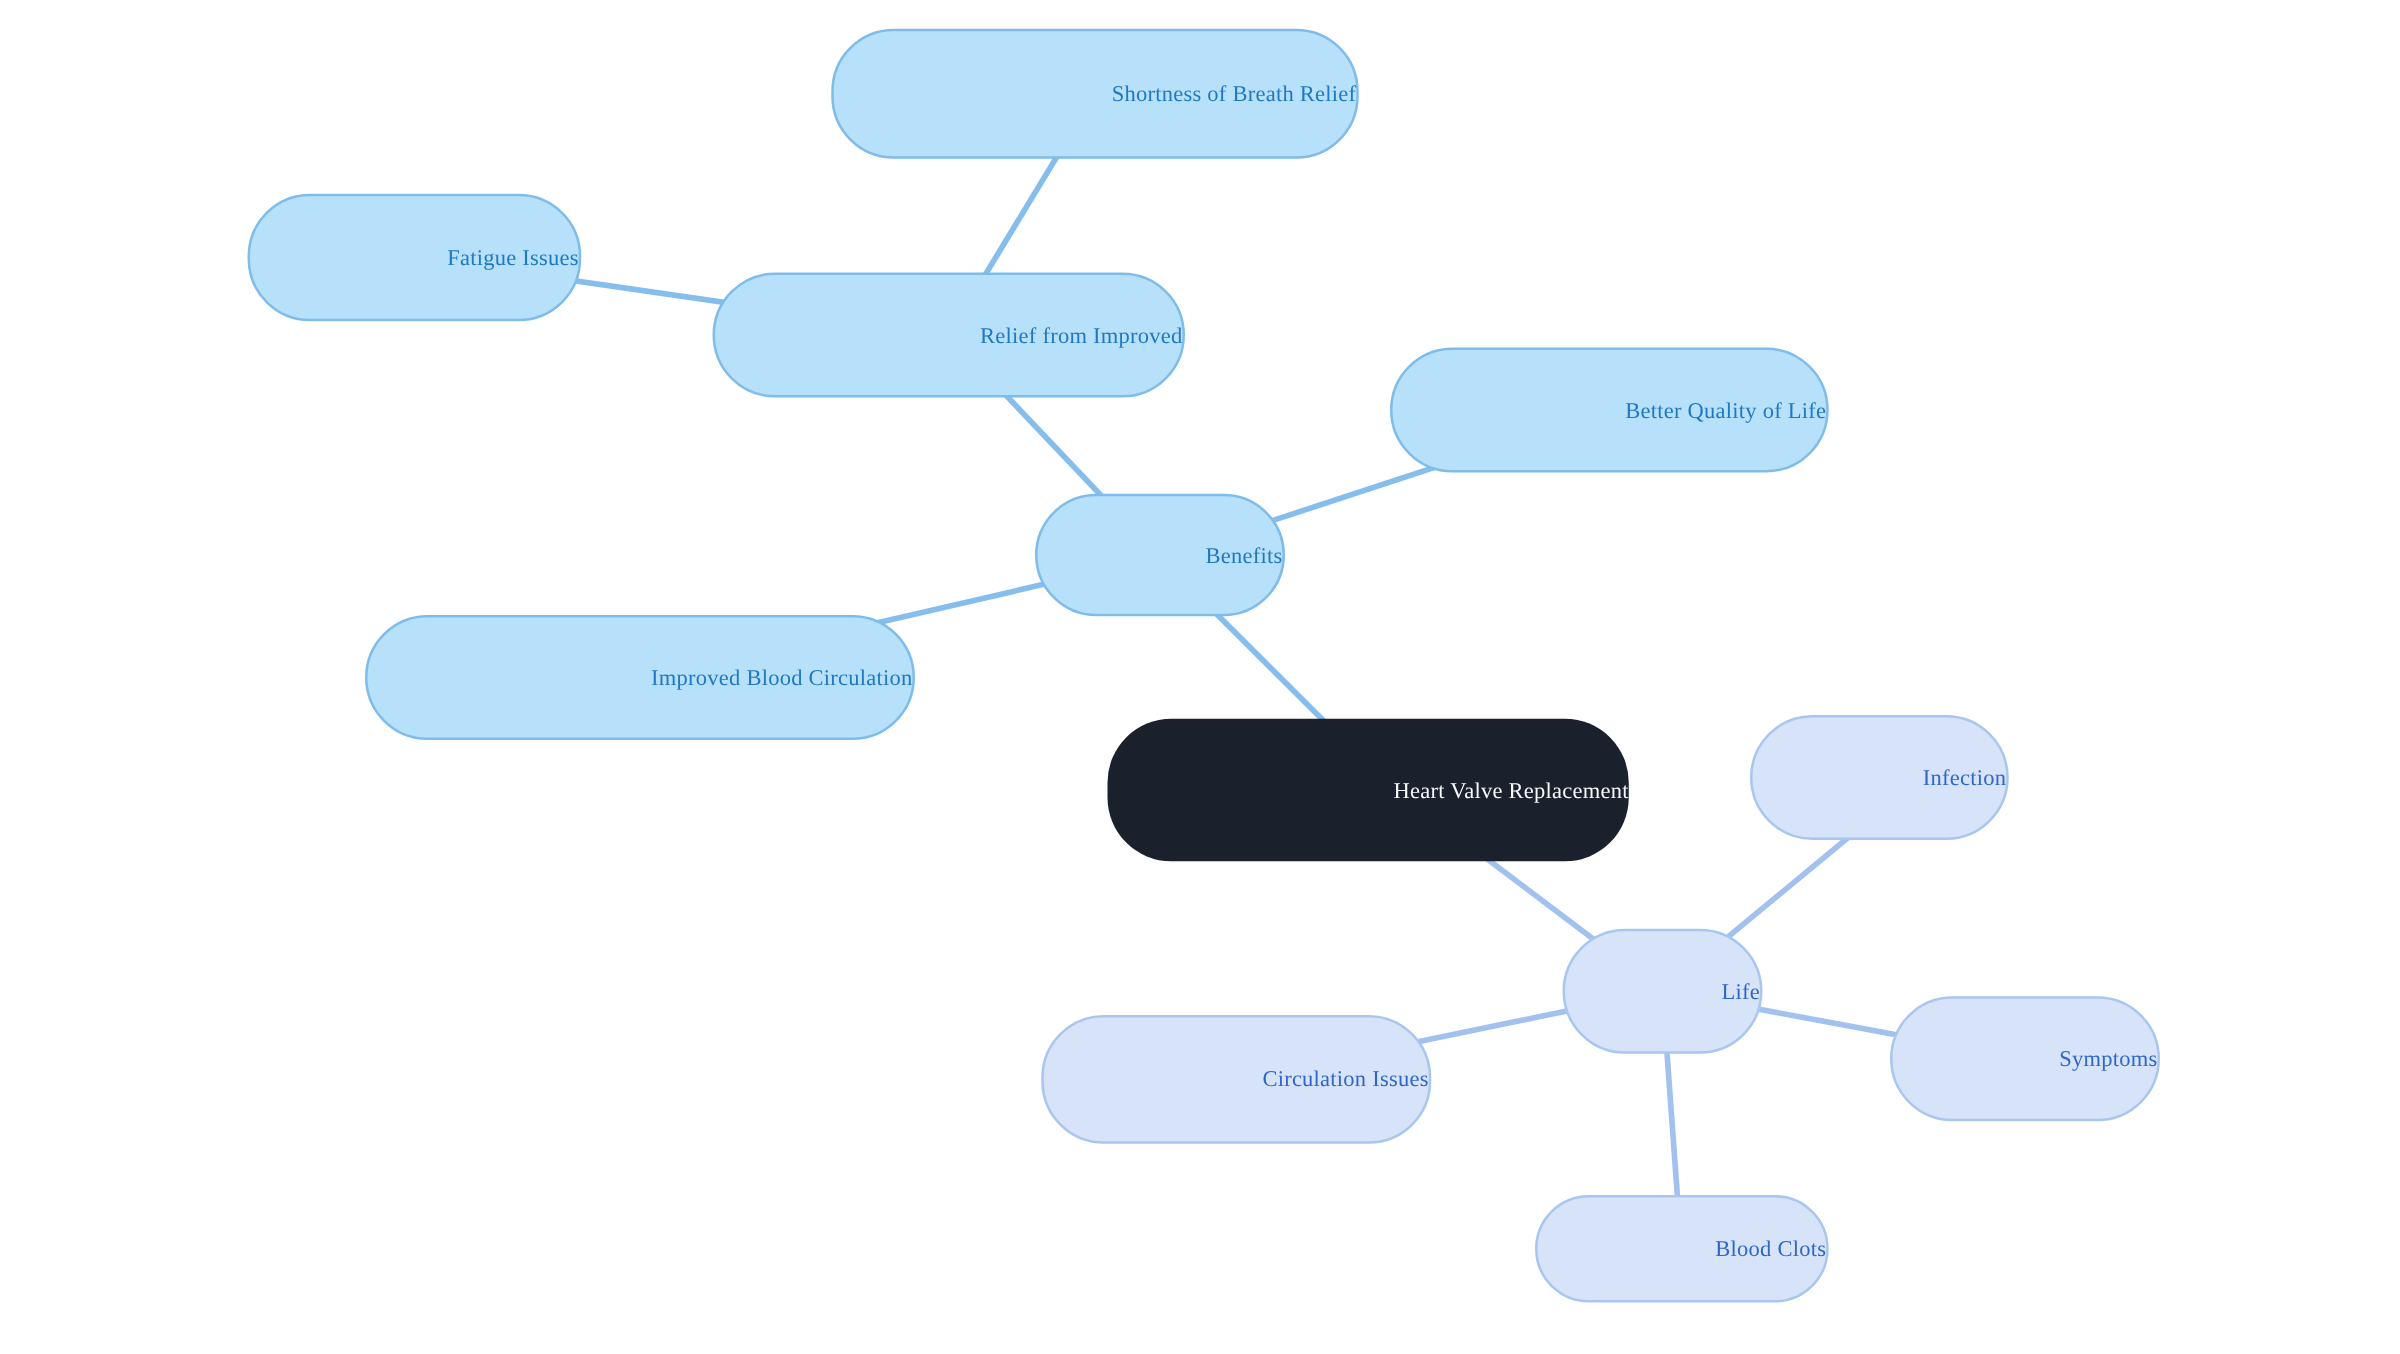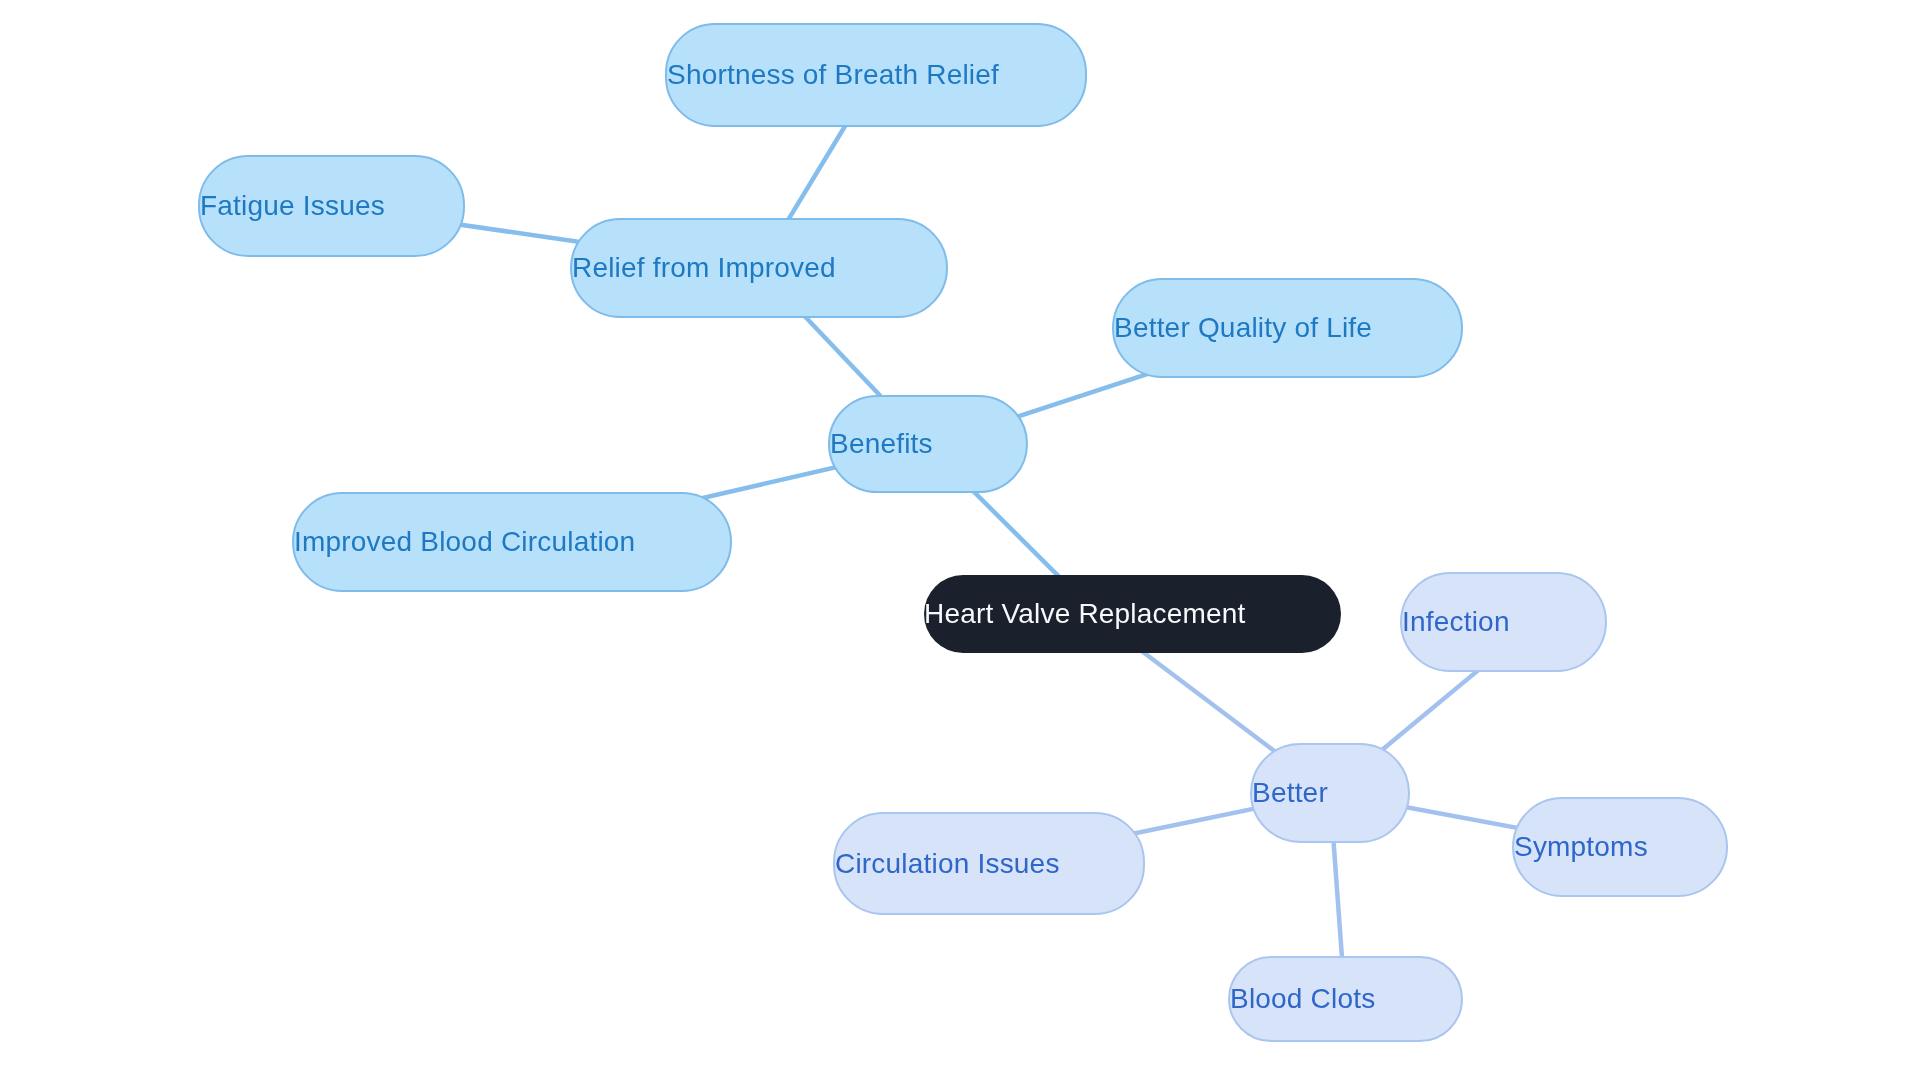--- a/index.html
+++ b/index.html
@@ -20,28 +20,29 @@
     left: 0;
     top: 0;
     width: 1920px;
     height: 1083px;
     pointer-events: none;
   }
   .node {
     position: absolute;
     display: flex;
     align-items: center;
-    justify-content: flex-start;
+    justify-content: flex-end;
     border-radius: 50px;
     box-sizing: border-box;
-    font-size: 28px;
+    font-size: 18px;
     letter-spacing: 0.2px;
     white-space: nowrap;
     cursor: pointer;
     user-select: none;
+    font-family: Liberation Serif, serif;
   }
   .node.center {
     background: var(--center-fill);
     color: var(--center-text);
     border: none;
     border-radius: 51px;
   }
   .node.benefits {
     background: var(--benefits-fill);
     border: 2px solid var(--benefits-border);
@@ -64,21 +65,21 @@
       <line x1="928" y1="446" x2="1287.5" y2="328" stroke="#85BEEC" stroke-width="4.5"></line>
       <line x1="928" y1="446" x2="512" y2="542" stroke="#85BEEC" stroke-width="4.5"></line>
       <line x1="759" y1="268" x2="876" y2="75" stroke="#85BEEC" stroke-width="4.5"></line>
       <line x1="759" y1="268" x2="331.5" y2="206" stroke="#85BEEC" stroke-width="4.5"></line>
       <line x1="1330" y1="793" x2="1536.5" y2="622" stroke="#A3C1EE" stroke-width="4.5"></line>
       <line x1="1330" y1="793" x2="1620" y2="847" stroke="#A3C1EE" stroke-width="4.5"></line>
       <line x1="1330" y1="793" x2="1345.5" y2="1006" stroke="#A3C1EE" stroke-width="4.5"></line>
       <line x1="1330" y1="793" x2="989" y2="863.5" stroke="#A3C1EE" stroke-width="4.5"></line>
     </svg>
   <div id="node-layer">
-      <div class="node center" style="left: 924px; top: 575px; width: 417px; height: 78px;">
+      <div class="node center" style="left: 886px; top: 575px; width: 417px; height: 114px;">
         <span>Heart Valve Replacement</span>
       </div>
       <div class="node benefits" style="left: 828px; top: 395px; width: 200px; height: 98px;">
         <span>Benefits</span>
       </div>
       <div class="node benefits" style="left: 570px; top: 218px; width: 378px; height: 100px;">
         <span>Relief from Improved</span>
       </div>
       <div class="node benefits" style="left: 665px; top: 23px; width: 422px; height: 104px;">
         <span>Shortness of Breath Relief</span>
@@ -86,21 +87,21 @@
       <div class="node benefits" style="left: 198px; top: 155px; width: 267px; height: 102px;">
         <span>Fatigue Issues</span>
       </div>
       <div class="node benefits" style="left: 1112px; top: 278px; width: 351px; height: 100px;">
         <span>Better Quality of Life</span>
       </div>
       <div class="node benefits" style="left: 292px; top: 492px; width: 440px; height: 100px;">
         <span>Improved Blood Circulation</span>
       </div>
       <div class="node risks" style="left: 1250px; top: 743px; width: 160px; height: 100px;">
-        <span>Better</span>
+        <span>Life</span>
       </div>
       <div class="node risks" style="left: 1400px; top: 572px; width: 207px; height: 100px;">
         <span>Infection</span>
       </div>
       <div class="node risks" style="left: 1512px; top: 797px; width: 216px; height: 100px;">
         <span>Symptoms</span>
       </div>
       <div class="node risks" style="left: 1228px; top: 956px; width: 235px; height: 86px;">
         <span>Blood Clots</span>
       </div>

